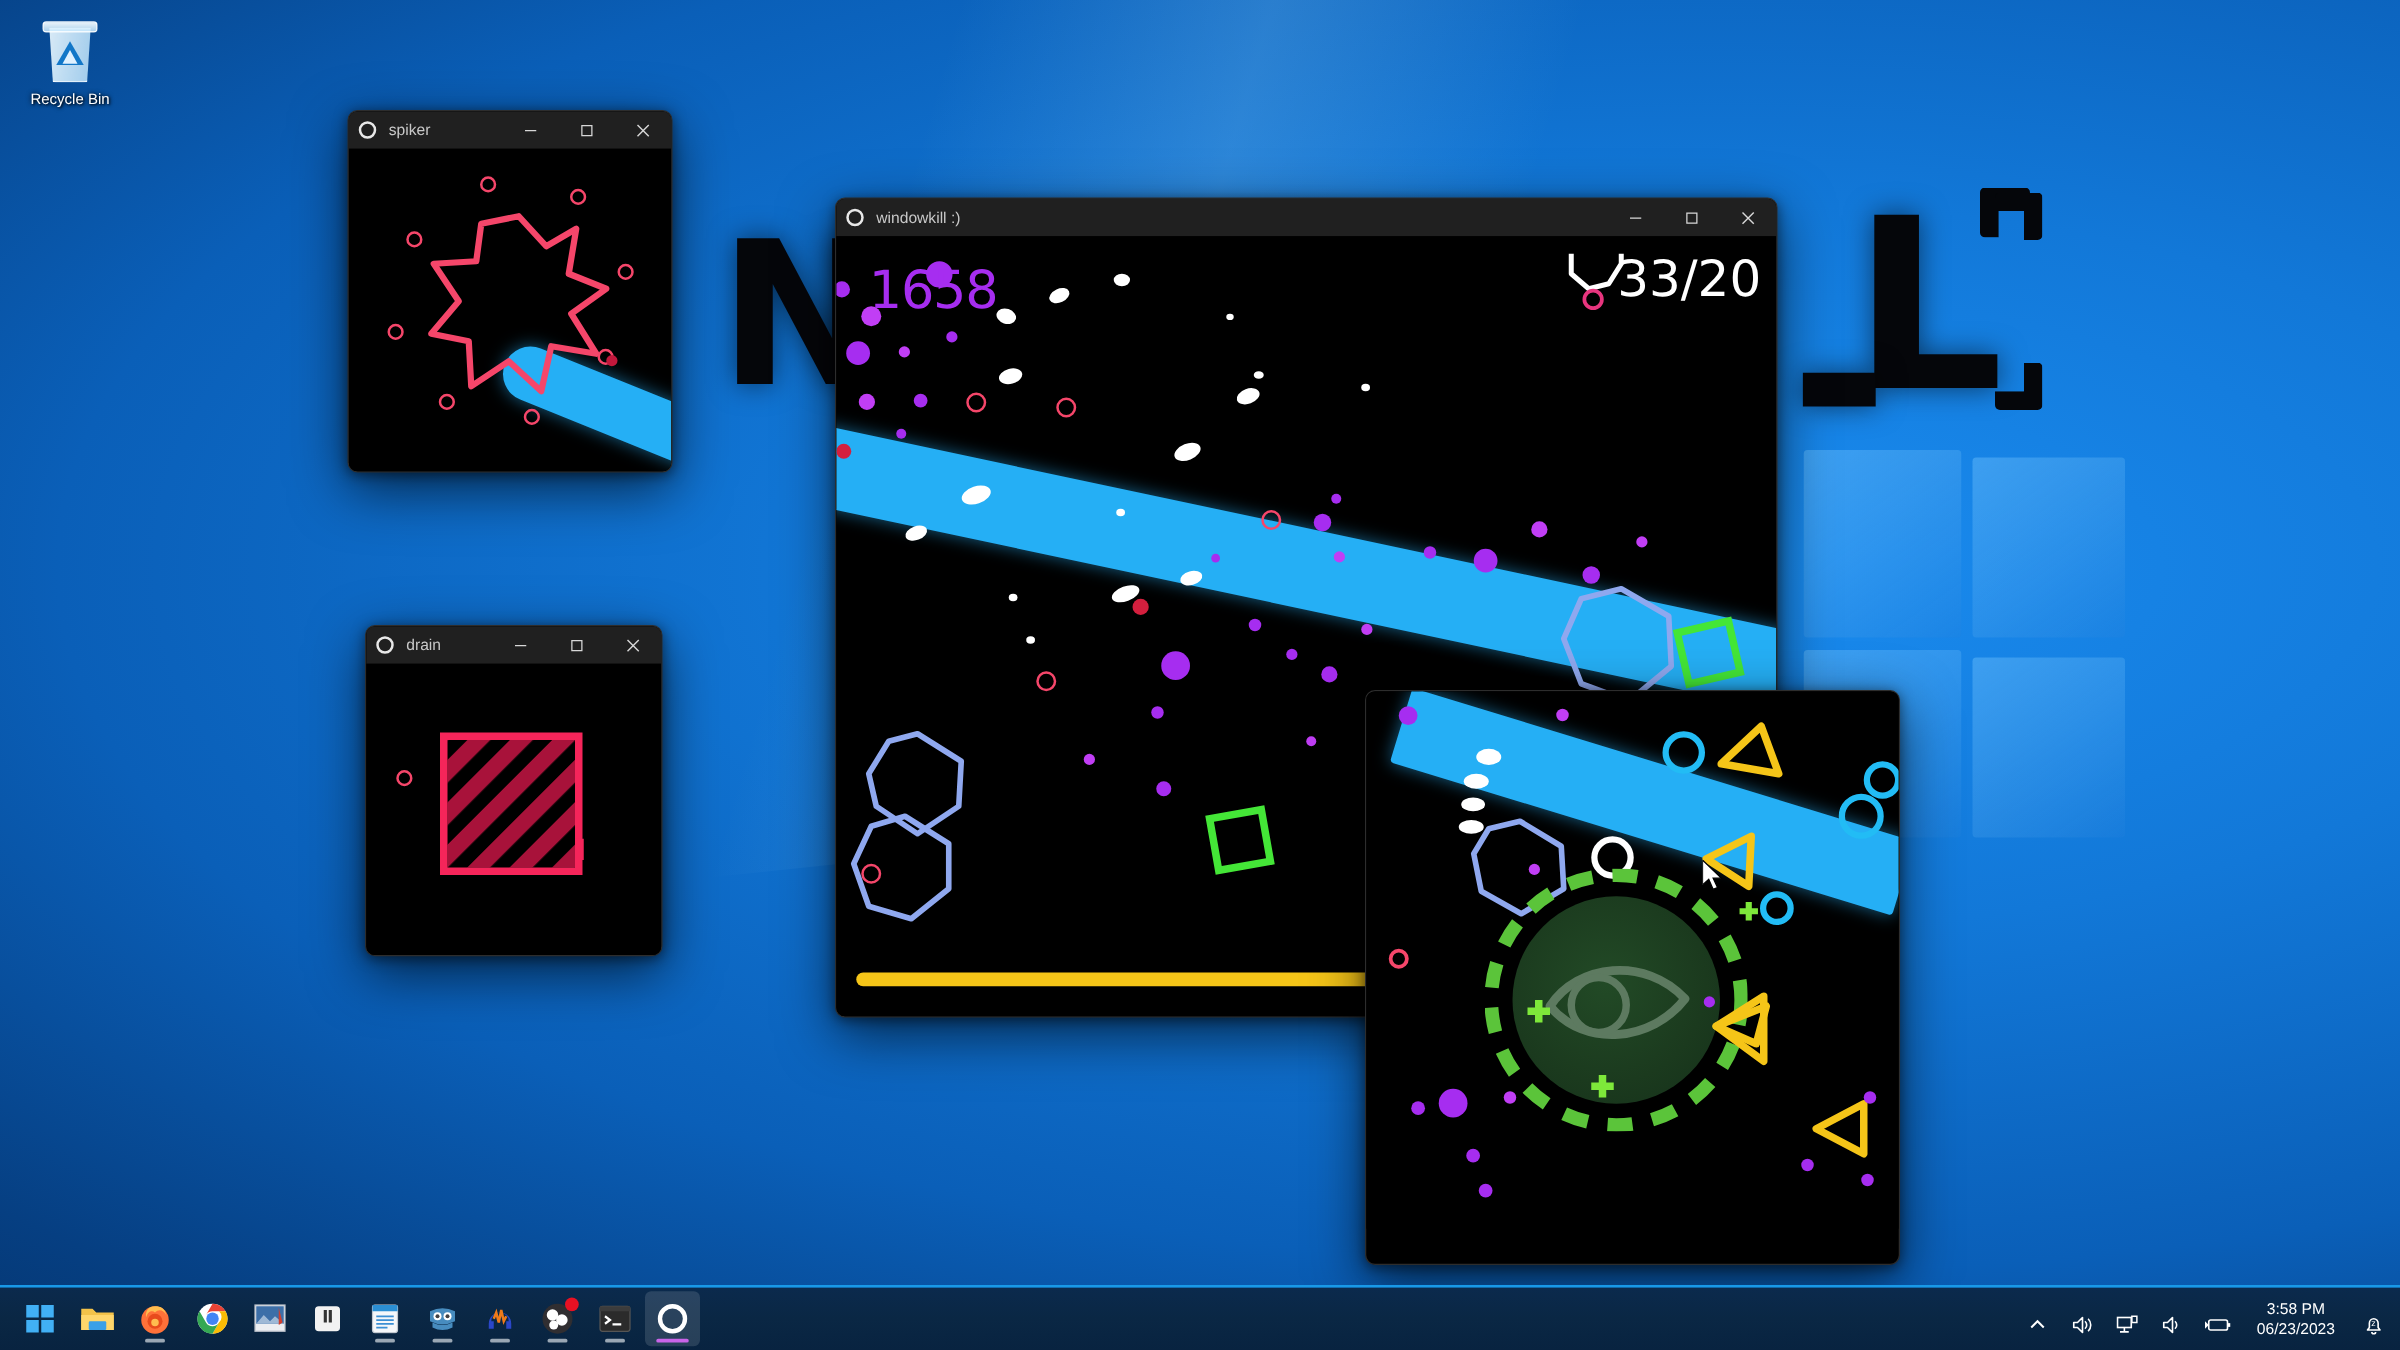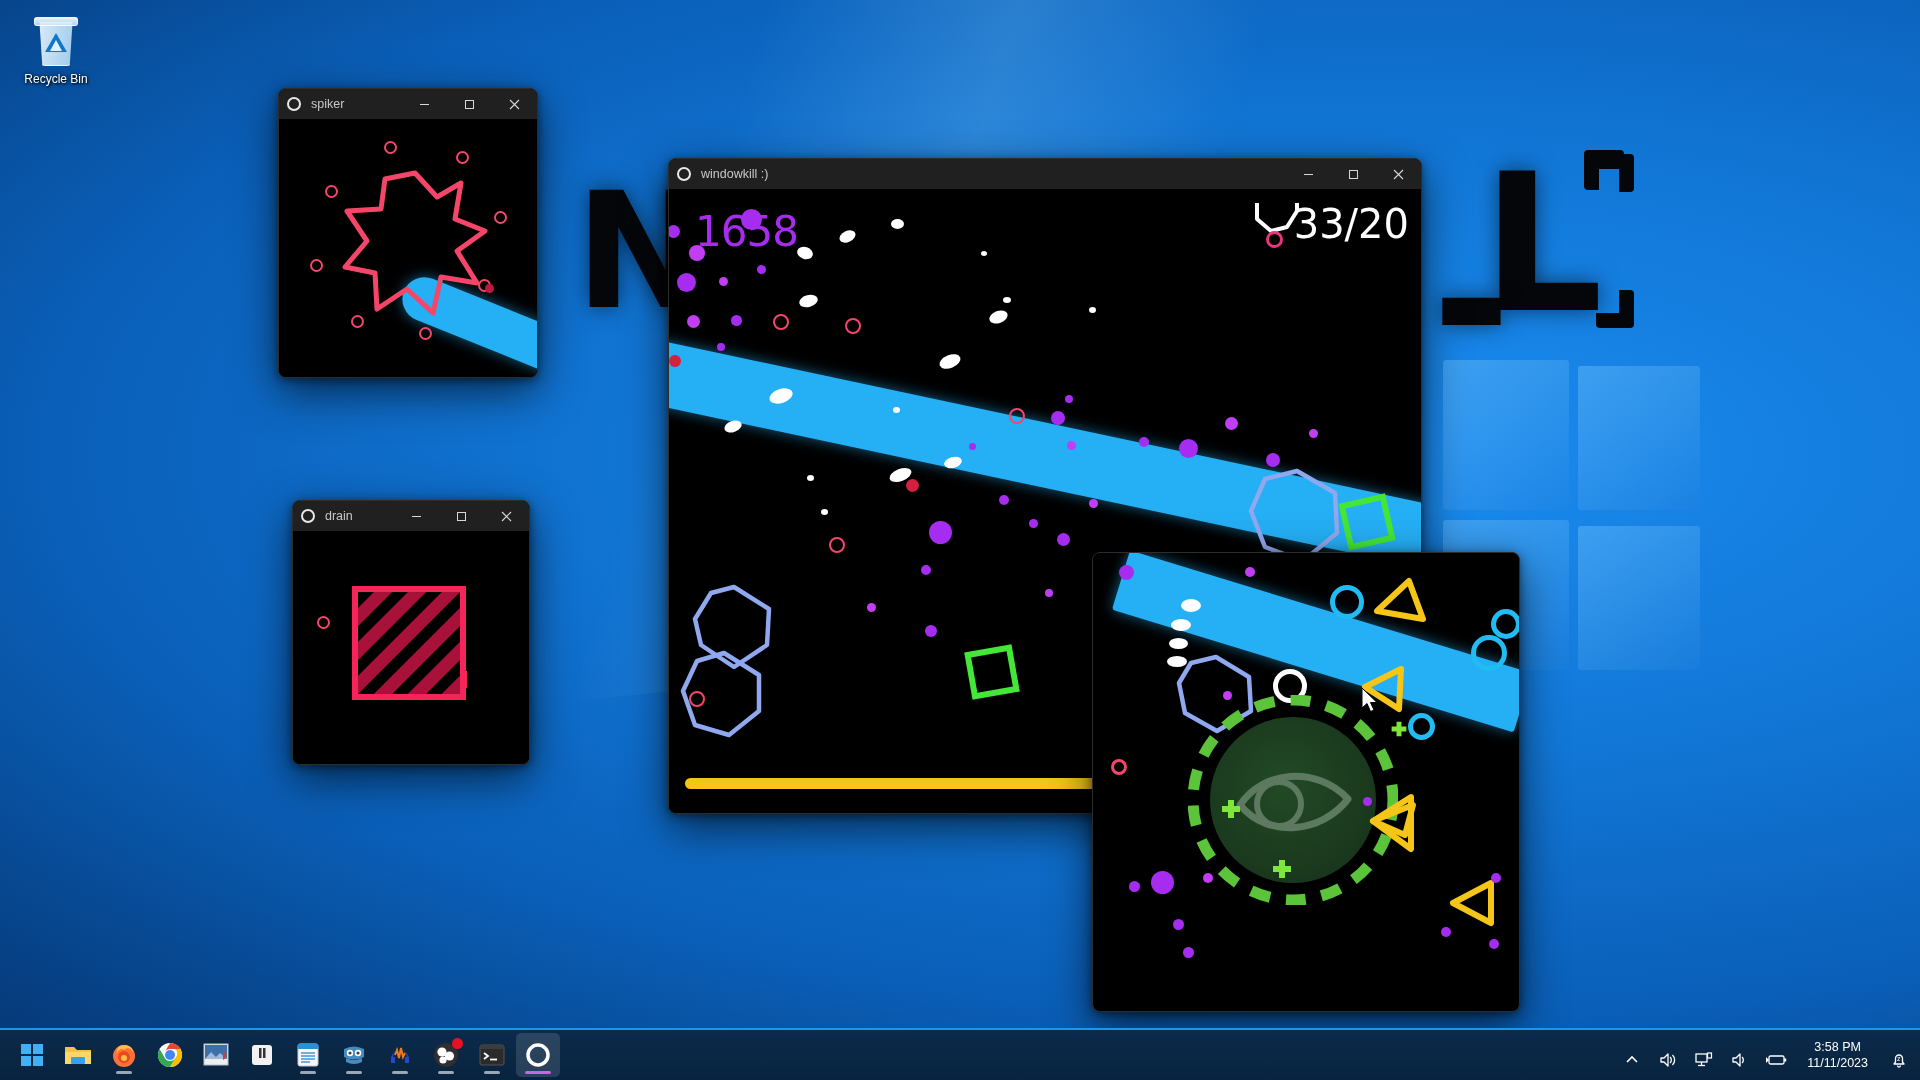--- a/index.html
+++ b/index.html
@@ -631,21 +631,21 @@
       </div>
       <div class="tray-ico">
         <svg width="22" height="14" viewBox="0 0 22 14">
           <rect x="4" y="3" width="15" height="8" rx="1.5" fill="none" stroke="#fff" stroke-width="1.3"></rect>
           <rect x="19.2" y="5.5" width="2" height="3" fill="#fff"></rect>
           <path d="M4,7 l-3,-3 v6 z" fill="#fff"></path>
         </svg>
       </div>
       <div id="clock">
         <div>3:58 PM</div>
-        <div>11/11/2023</div>
+        <div>06/23/2023</div>
       </div>
       <div class="tray-ico">
         <svg width="18" height="18" viewBox="0 0 18 18">
           <path d="M4,13 h10 l-1.5,-2 v-3.5 a3.5,3.5 0 0,0 -7,0 v3.5 z" fill="none" stroke="#fff" stroke-width="1.3" stroke-linejoin="round"></path>
           <path d="M7.5,14.5 a1.5,1.5 0 0,0 3,0" fill="none" stroke="#fff" stroke-width="1.3"></path>
           <text x="7" y="10" font-size="7" fill="#fff" font-family="'Liberation Sans', sans-serif">z</text>
         </svg>
       </div>
     </div>
   </div>

